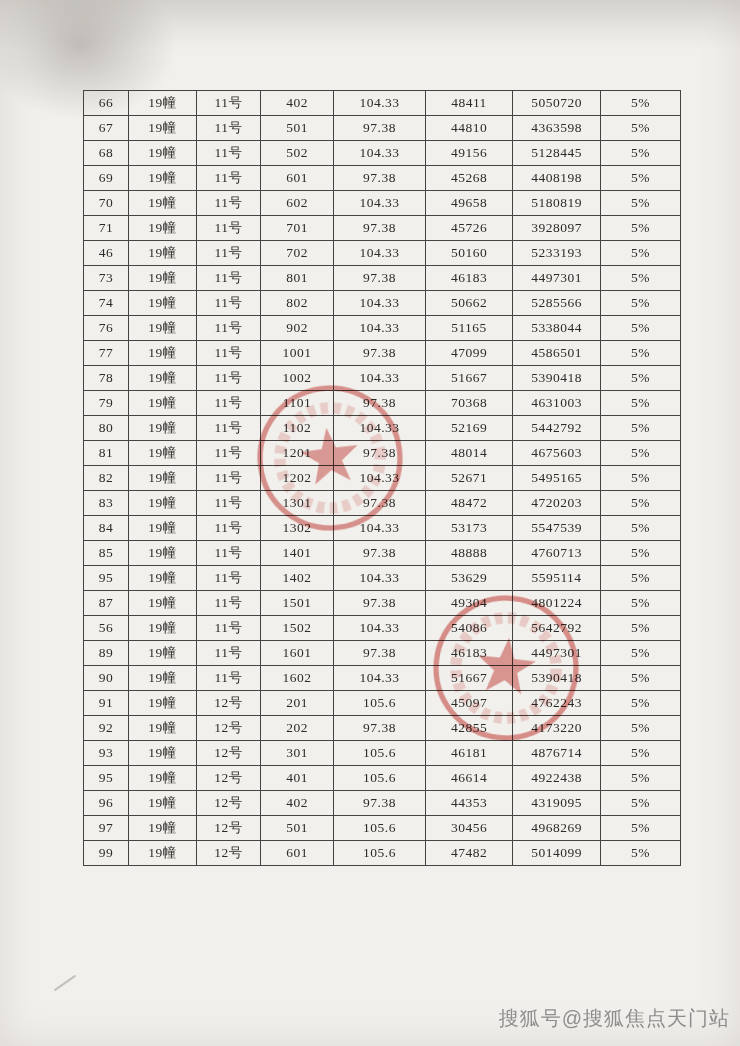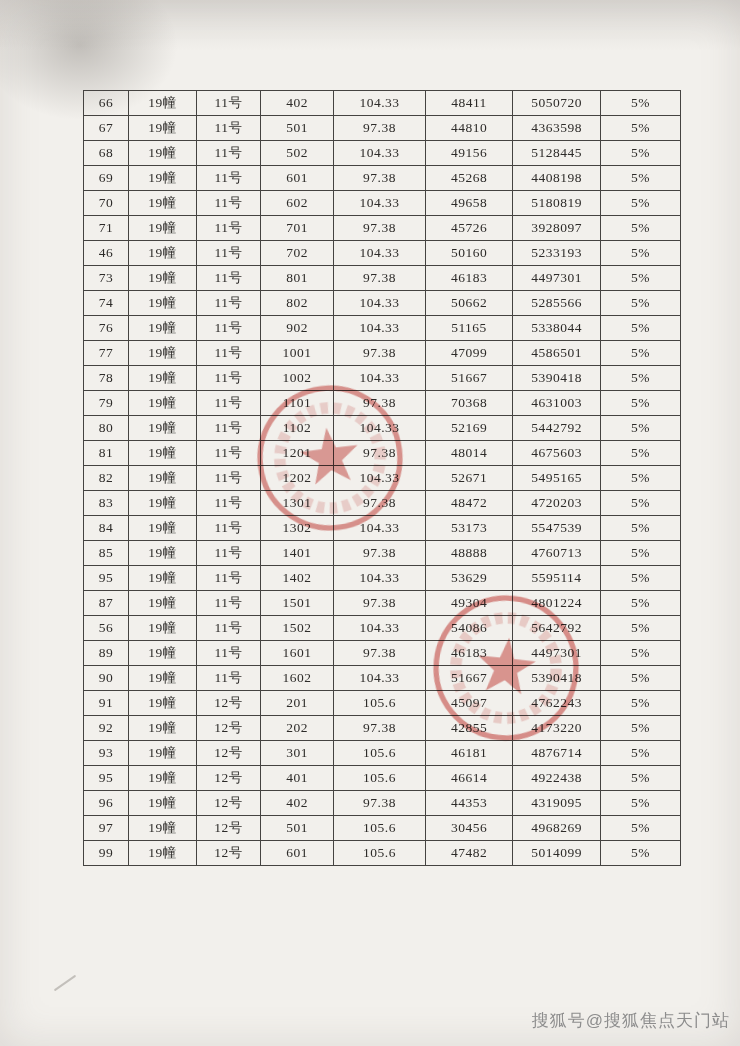--- a/index.html
+++ b/index.html
@@ -55,21 +55,21 @@
     opacity:0.9;
     pointer-events:none;
   }
   .seal-1{left:254px;top:382px;transform:rotate(-7deg);}
   .seal-2{left:430px;top:592px;transform:rotate(6deg);}
   
   .watermark{
     position:absolute;
     right:10px;bottom:14px;
     font-family:"Liberation Sans","DejaVu Sans",sans-serif;
-    font-size:17px;
+    font-size:20px;
     letter-spacing:1px;
     color:#8d8d8d;
   }
 </style>
 </head>
 <body>
 
 <div class="page">
 
   <div class="corner-shade"></div>

